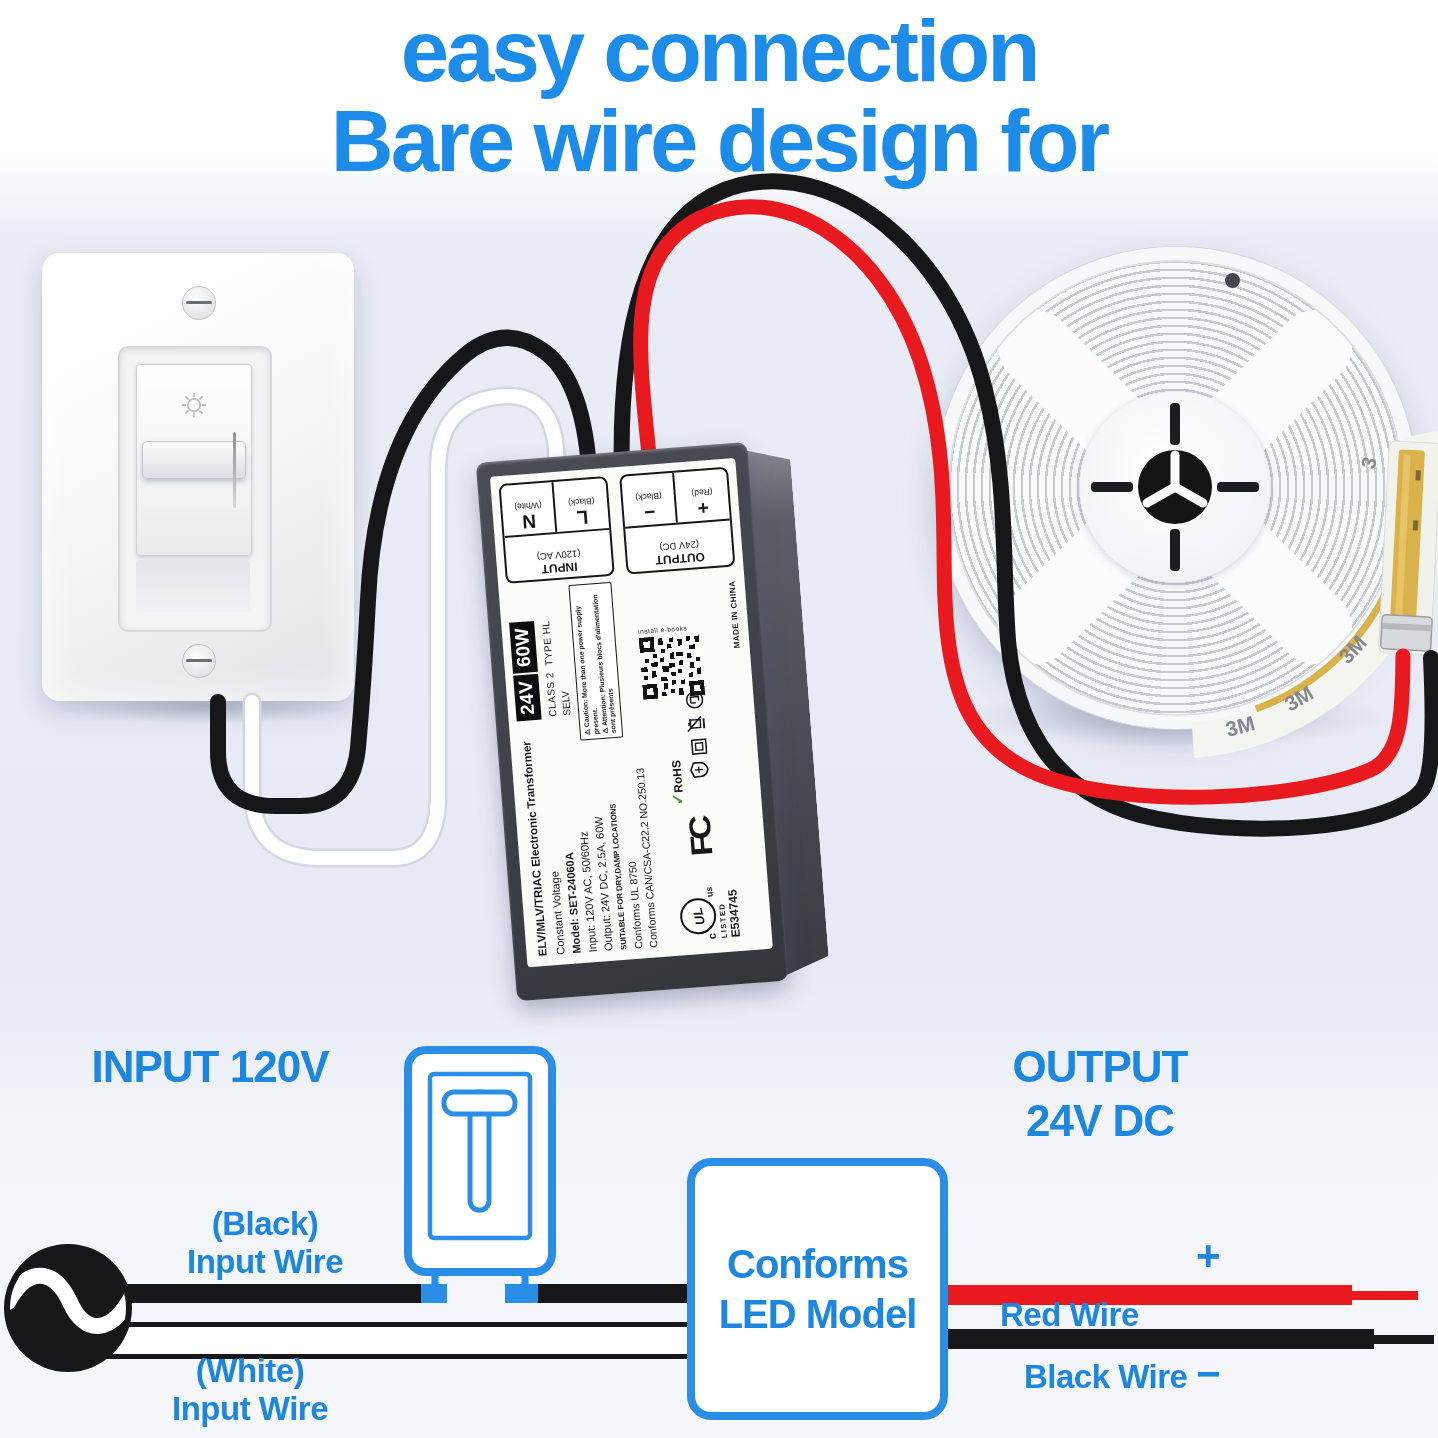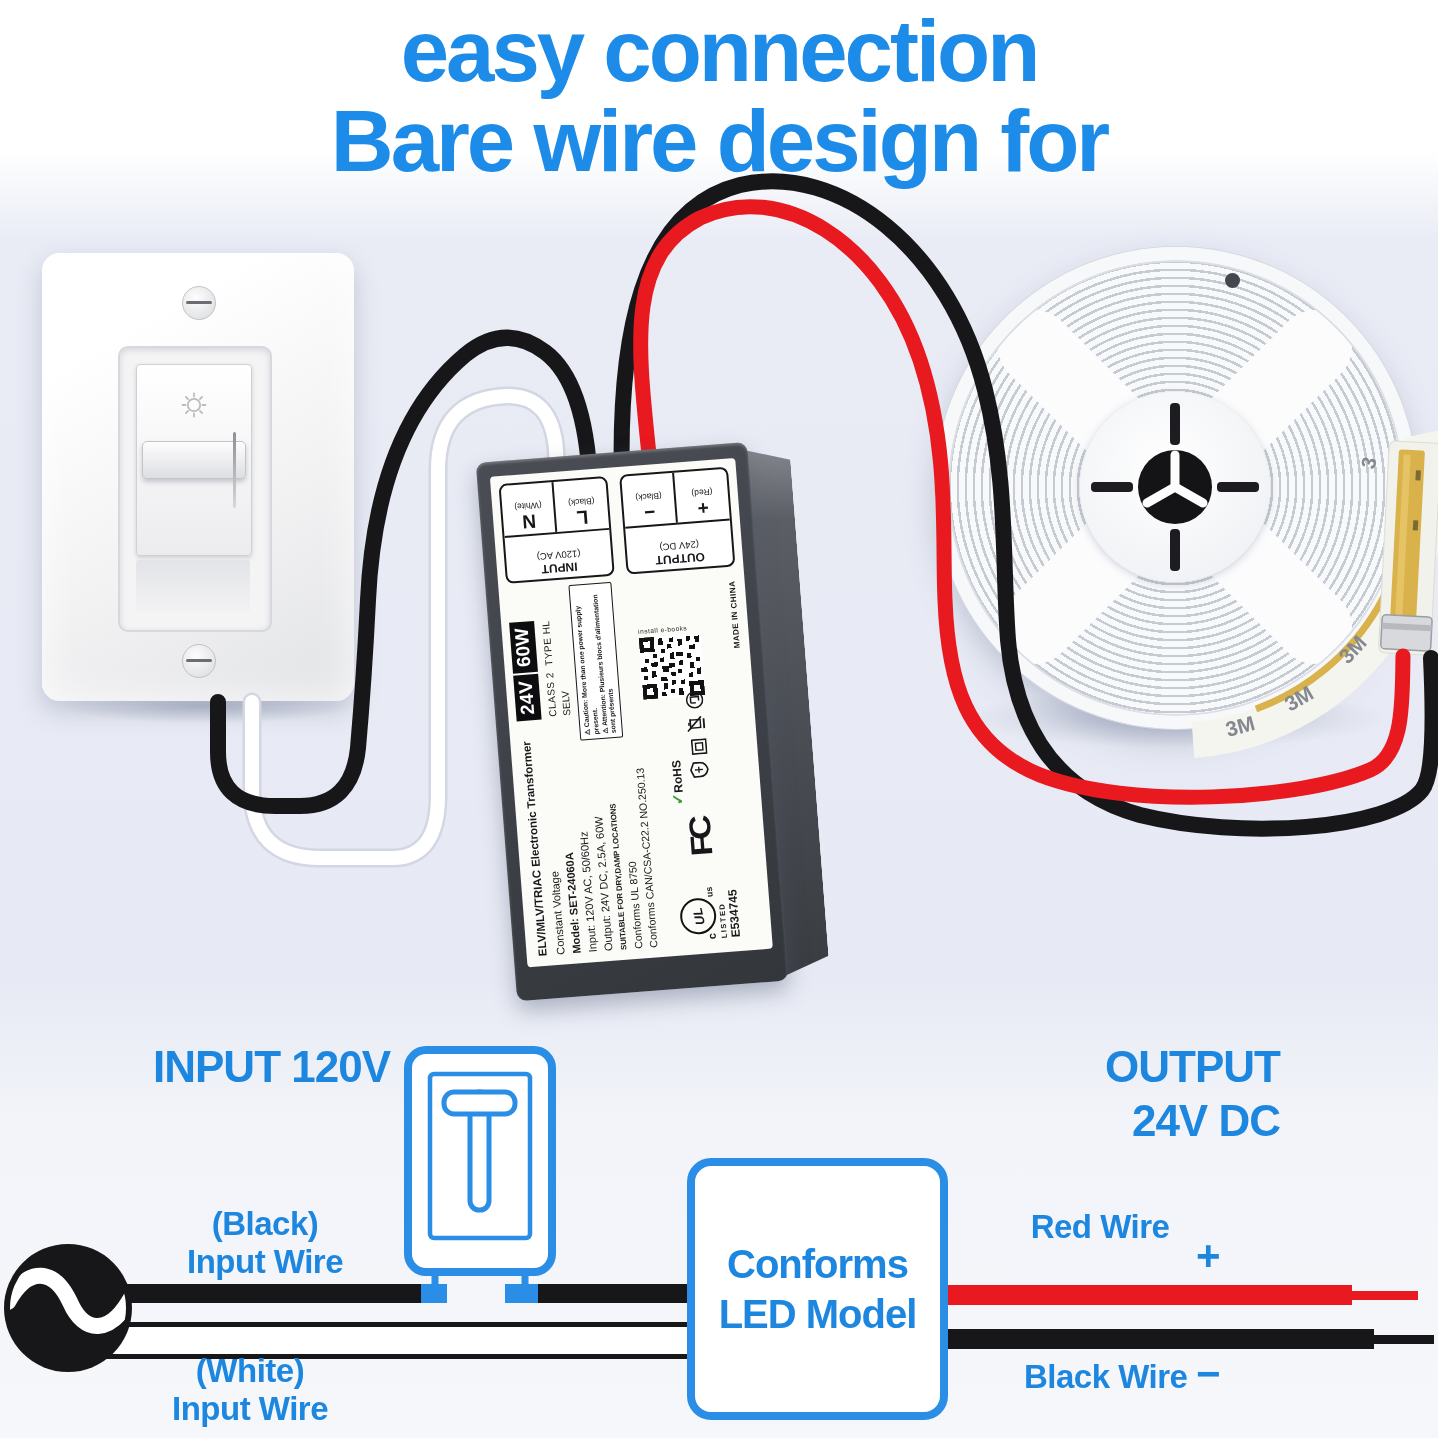--- a/index.html
+++ b/index.html
@@ -88,27 +88,27 @@
   .cul-us{font-size:9px;font-weight:bold;}
   .cul-listed{font-size:7.5px;font-weight:bold;letter-spacing:1.5px;margin-top:2px;}
   .cul-e{font-size:12px;font-weight:bold;}
   .fcc{left:92px;top:158px;font-size:30px;font-weight:bold;letter-spacing:-4px;transform:scaleX(1.15);}
   .rohs{left:142px;top:146px;font-size:12px;font-weight:bold;}
   .rohs .chk{color:#3f9b35;font-size:15px;}
   .icons-row{left:168px;top:168px;display:flex;gap:7px;align-items:flex-end;}
   .madein{right:4px;bottom:2px;font-size:8px;font-weight:bold;letter-spacing:.5px;}
   
   .blue{color:#1d87e0;}
-  .dg-title{font-weight:bold;font-size:44px;line-height:1.22;text-align:right;letter-spacing:-1px;}
+  .dg-title{font-weight:bold;font-size:44px;line-height:1.22;text-align:center;letter-spacing:-1px;}
   .in-title{left:30px;top:1040px;width:360px;}
   .out-title{left:920px;top:1040px;width:360px;}
   .wire-label{font-weight:bold;font-size:33px;line-height:1.15;text-align:center;letter-spacing:-.5px;}
   .lbl-blackin{left:120px;top:1205px;width:290px;}
   .lbl-whitein{left:105px;top:1352px;width:290px;}
-  .lbl-redwire{left:1000px;top:1208px;width:200px;text-align:center;}
+  .lbl-redwire{left:1000px;top:1296px;width:200px;text-align:left;}
   .lbl-blackwire{left:1000px;top:1358px;width:220px;text-align:left;margin-left:24px;}
   .sign{font-size:42px;font-weight:bold;}
   .sign-plus{left:1196px;top:1232px;}
   .sign-minus{left:1196px;top:1350px;}
   .ac-band-white{left:100px;top:1322px;width:590px;height:27px;background:#ffffff;
     border-top:5px solid #17171a;border-bottom:5px solid #17171a;}
   .band{background:#17171a;height:19px;}
   .band-a{left:100px;top:1284px;width:327px;}
   .stub{background:#2b8ee6;height:19px;top:1284px;}
   .stub-l{left:421px;width:26px;} .stub-r{left:505px;width:35px;}

